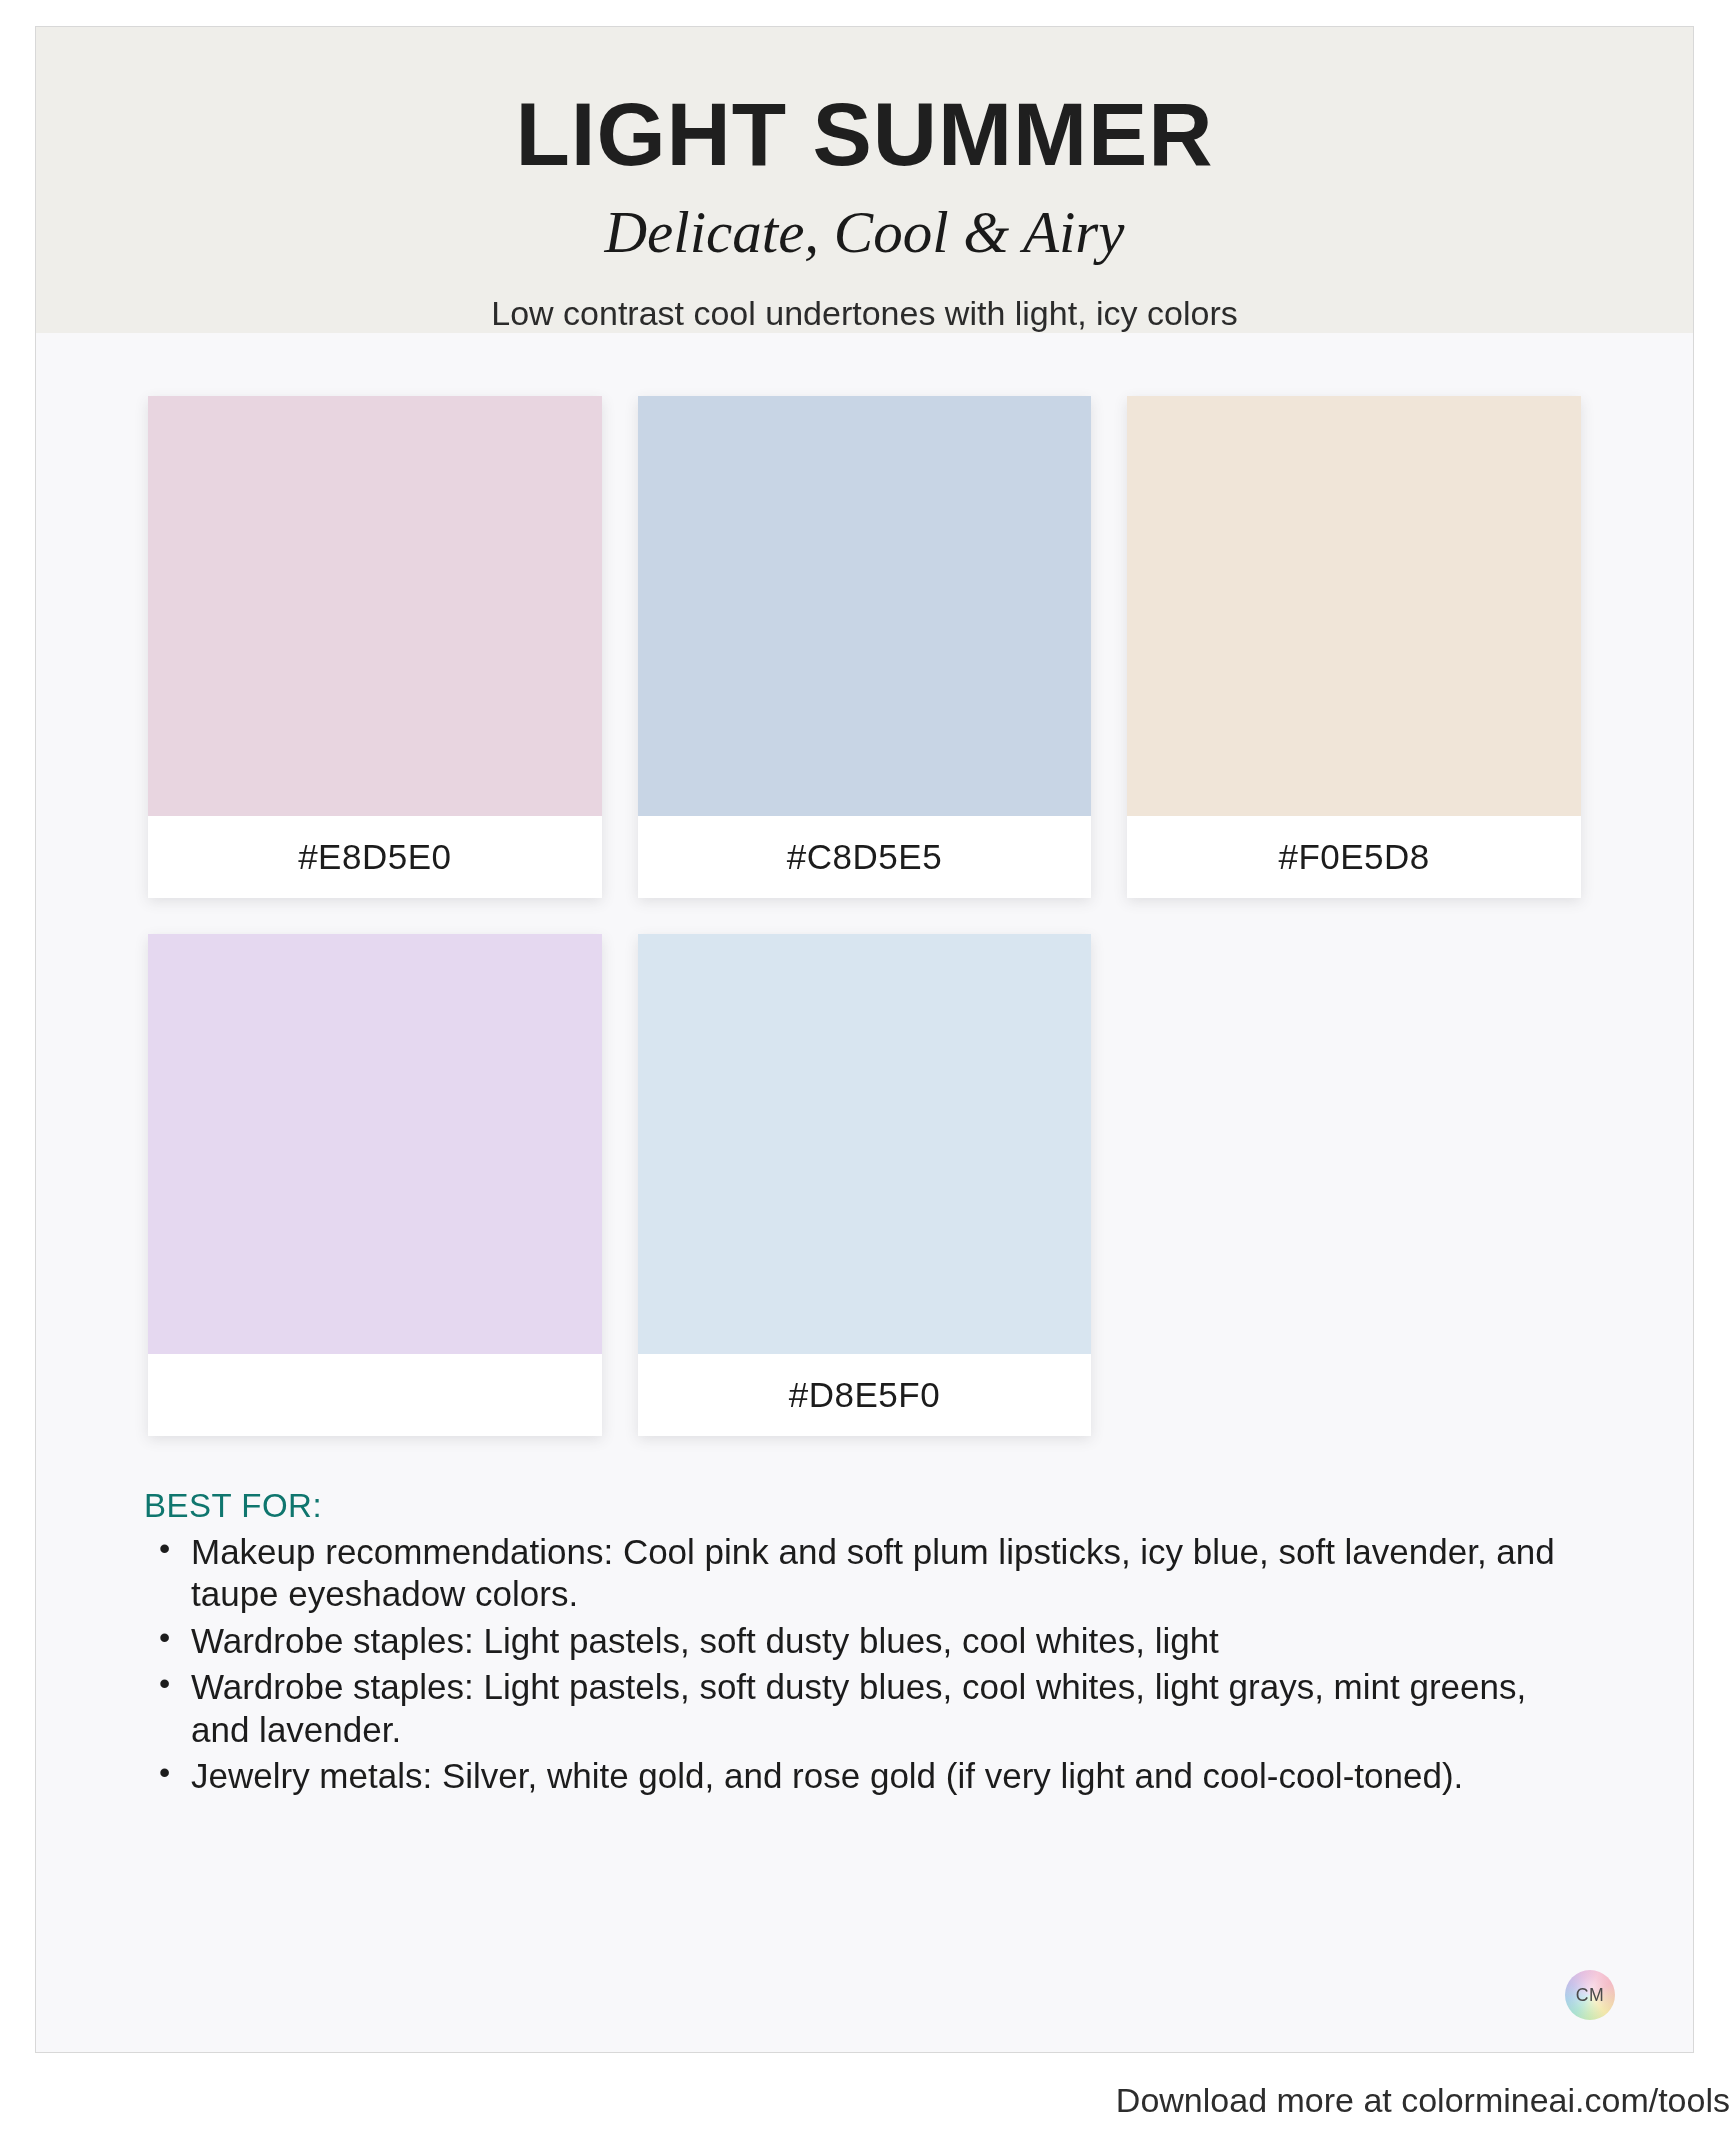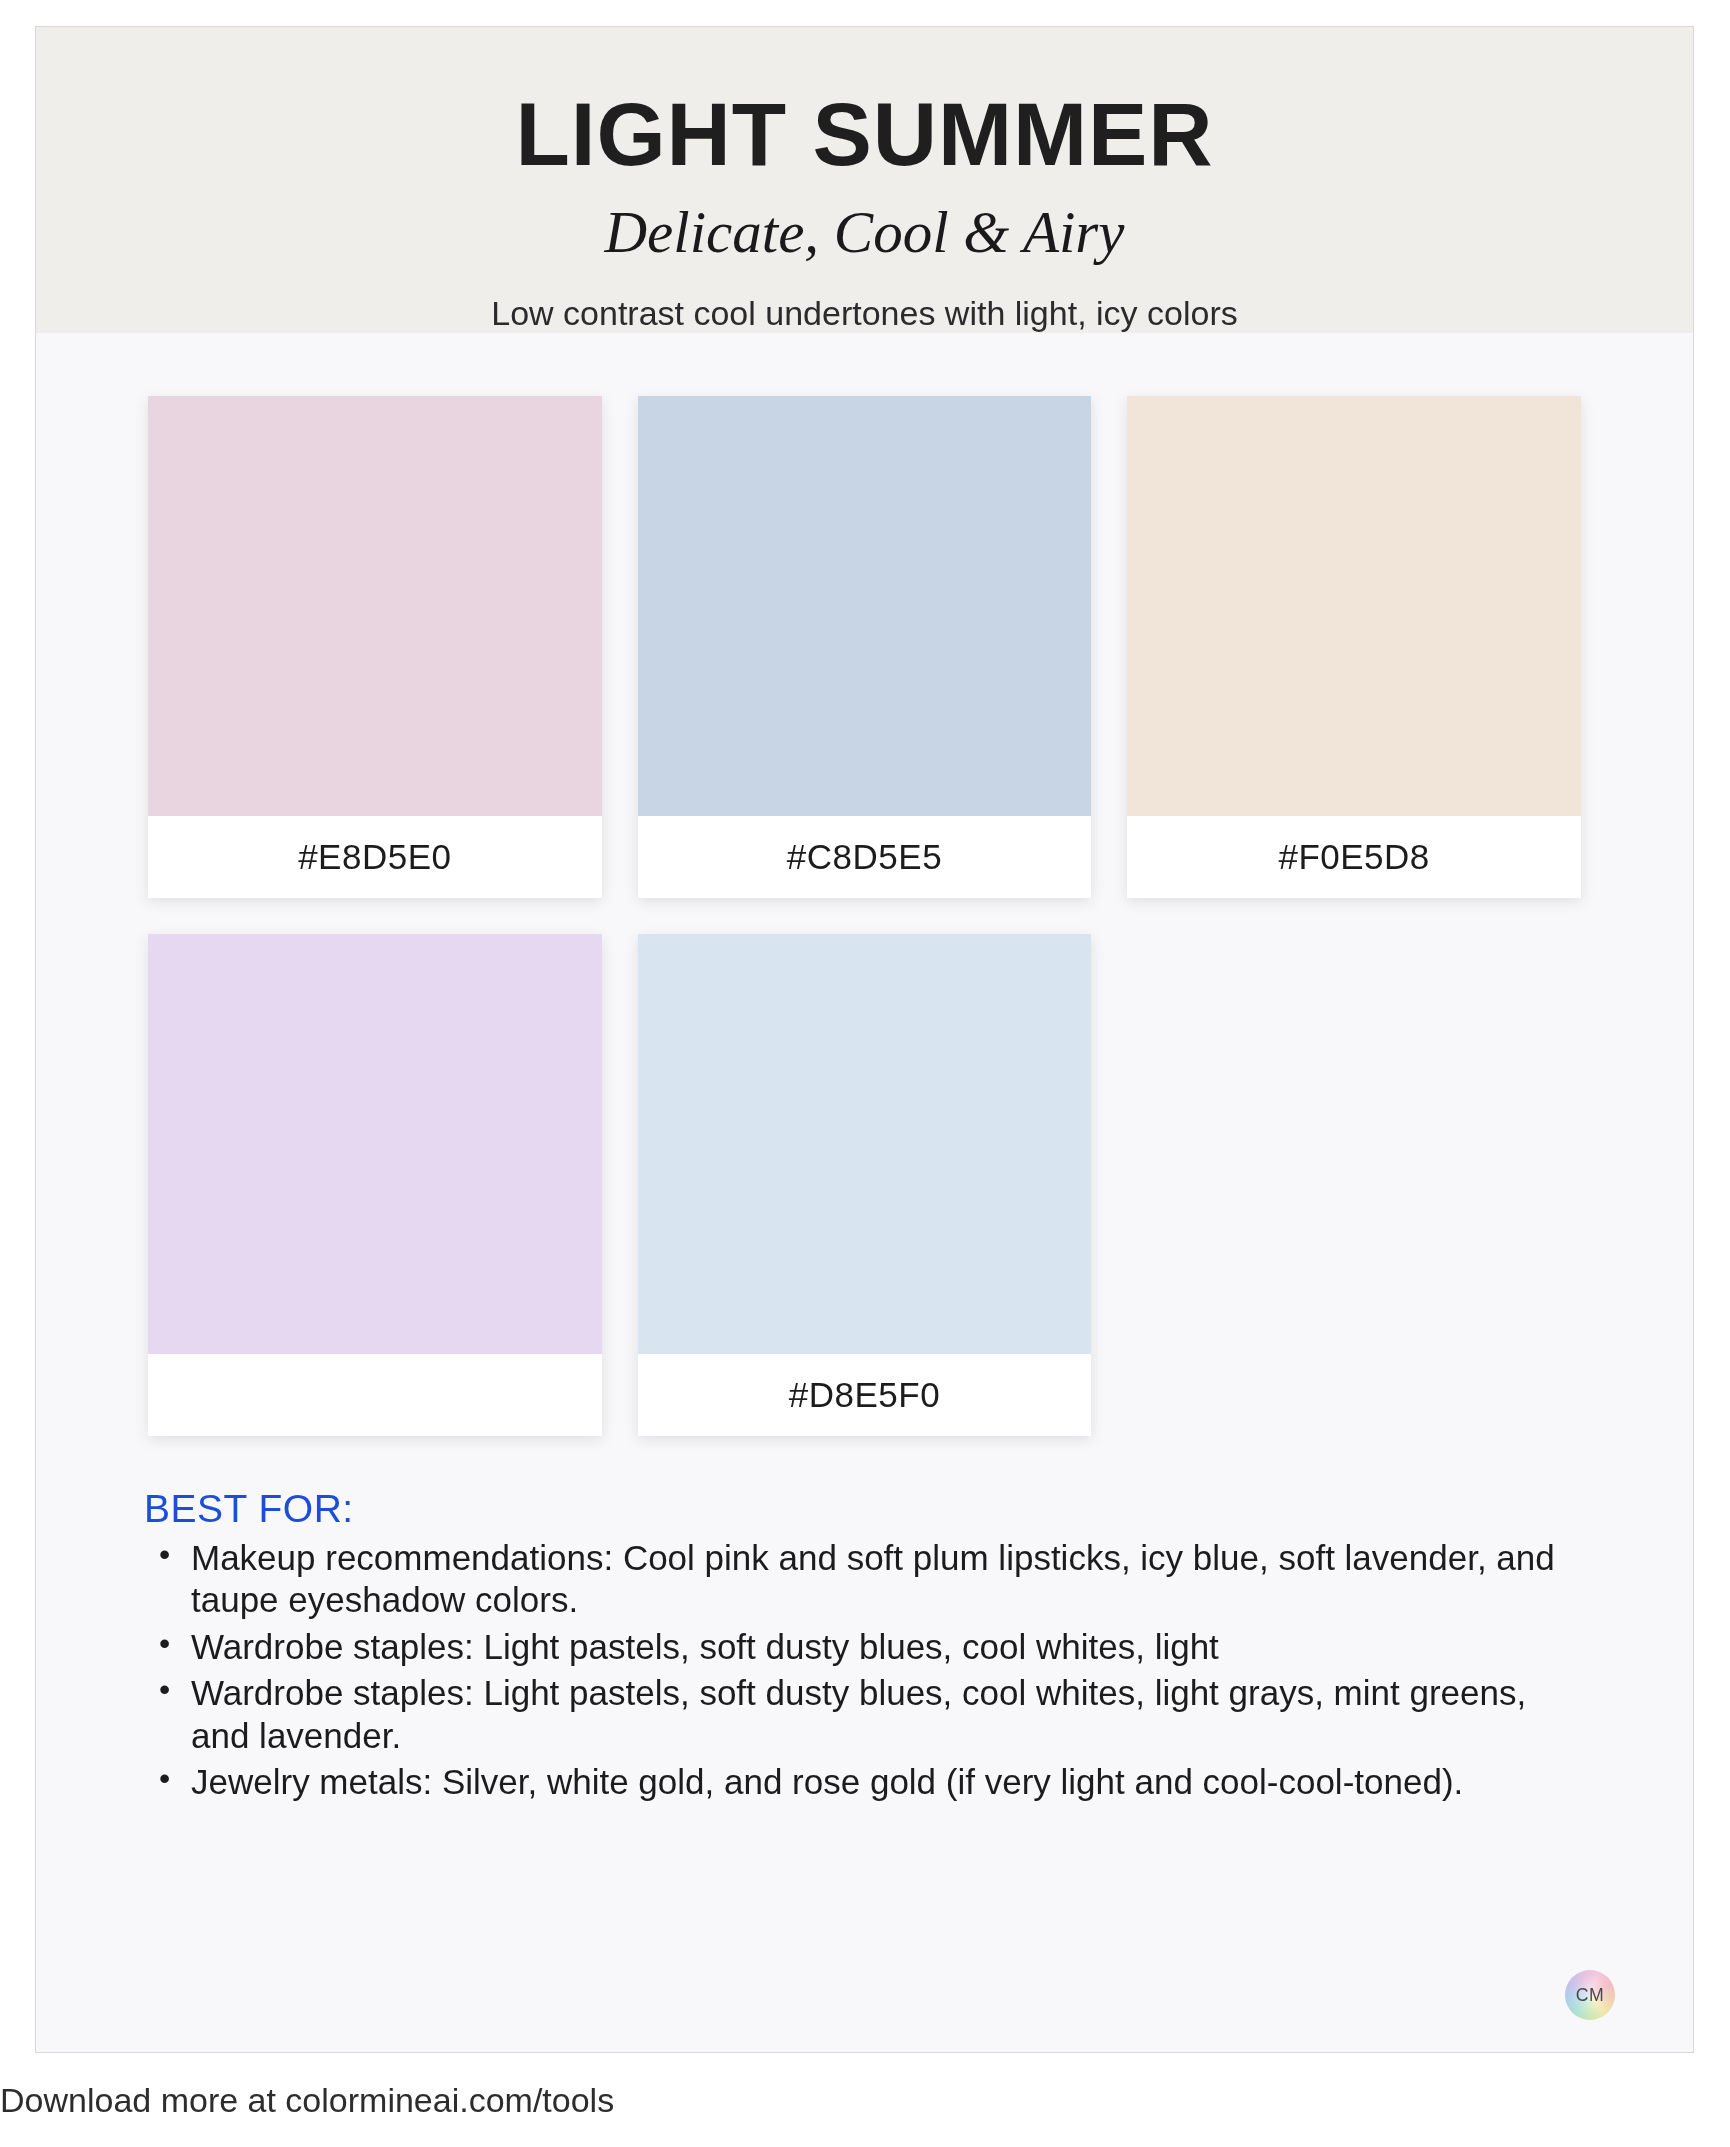--- a/index.html
+++ b/index.html
@@ -98,22 +98,22 @@
     letter-spacing: 0.5px;
   }
 
   
   .bestfor {
     padding: 51px 103px 0 108px;
     box-sizing: border-box;
   }
   .bestfor-title {
     font-family: "Liberation Sans", sans-serif;
-    font-size: 39px;
-    color: #1d4ed8;
+    font-size: 33px;
+    color: #0f766e;
     margin: 0 0 5.6px 0;
     letter-spacing: 0.5px;
     font-weight: 400;
   }
   ul.bullets {
     list-style: none;
     margin: 0;
     padding: 0;
   }
   ul.bullets li {
@@ -178,21 +178,21 @@
     color: #5a5a5a;
     letter-spacing: 0.3px;
   }
 
   
   .footer {
     position: absolute;
     left: 0;
     top: 2081px;
     width: 1730px;
-    text-align: left;
+    text-align: right;
   }
   .footer-text {
     font-family: "Liberation Sans", sans-serif;
     font-size: 34px;
     color: #2d2d2d;
   }
 </style>
 </head>
 <body>
 

